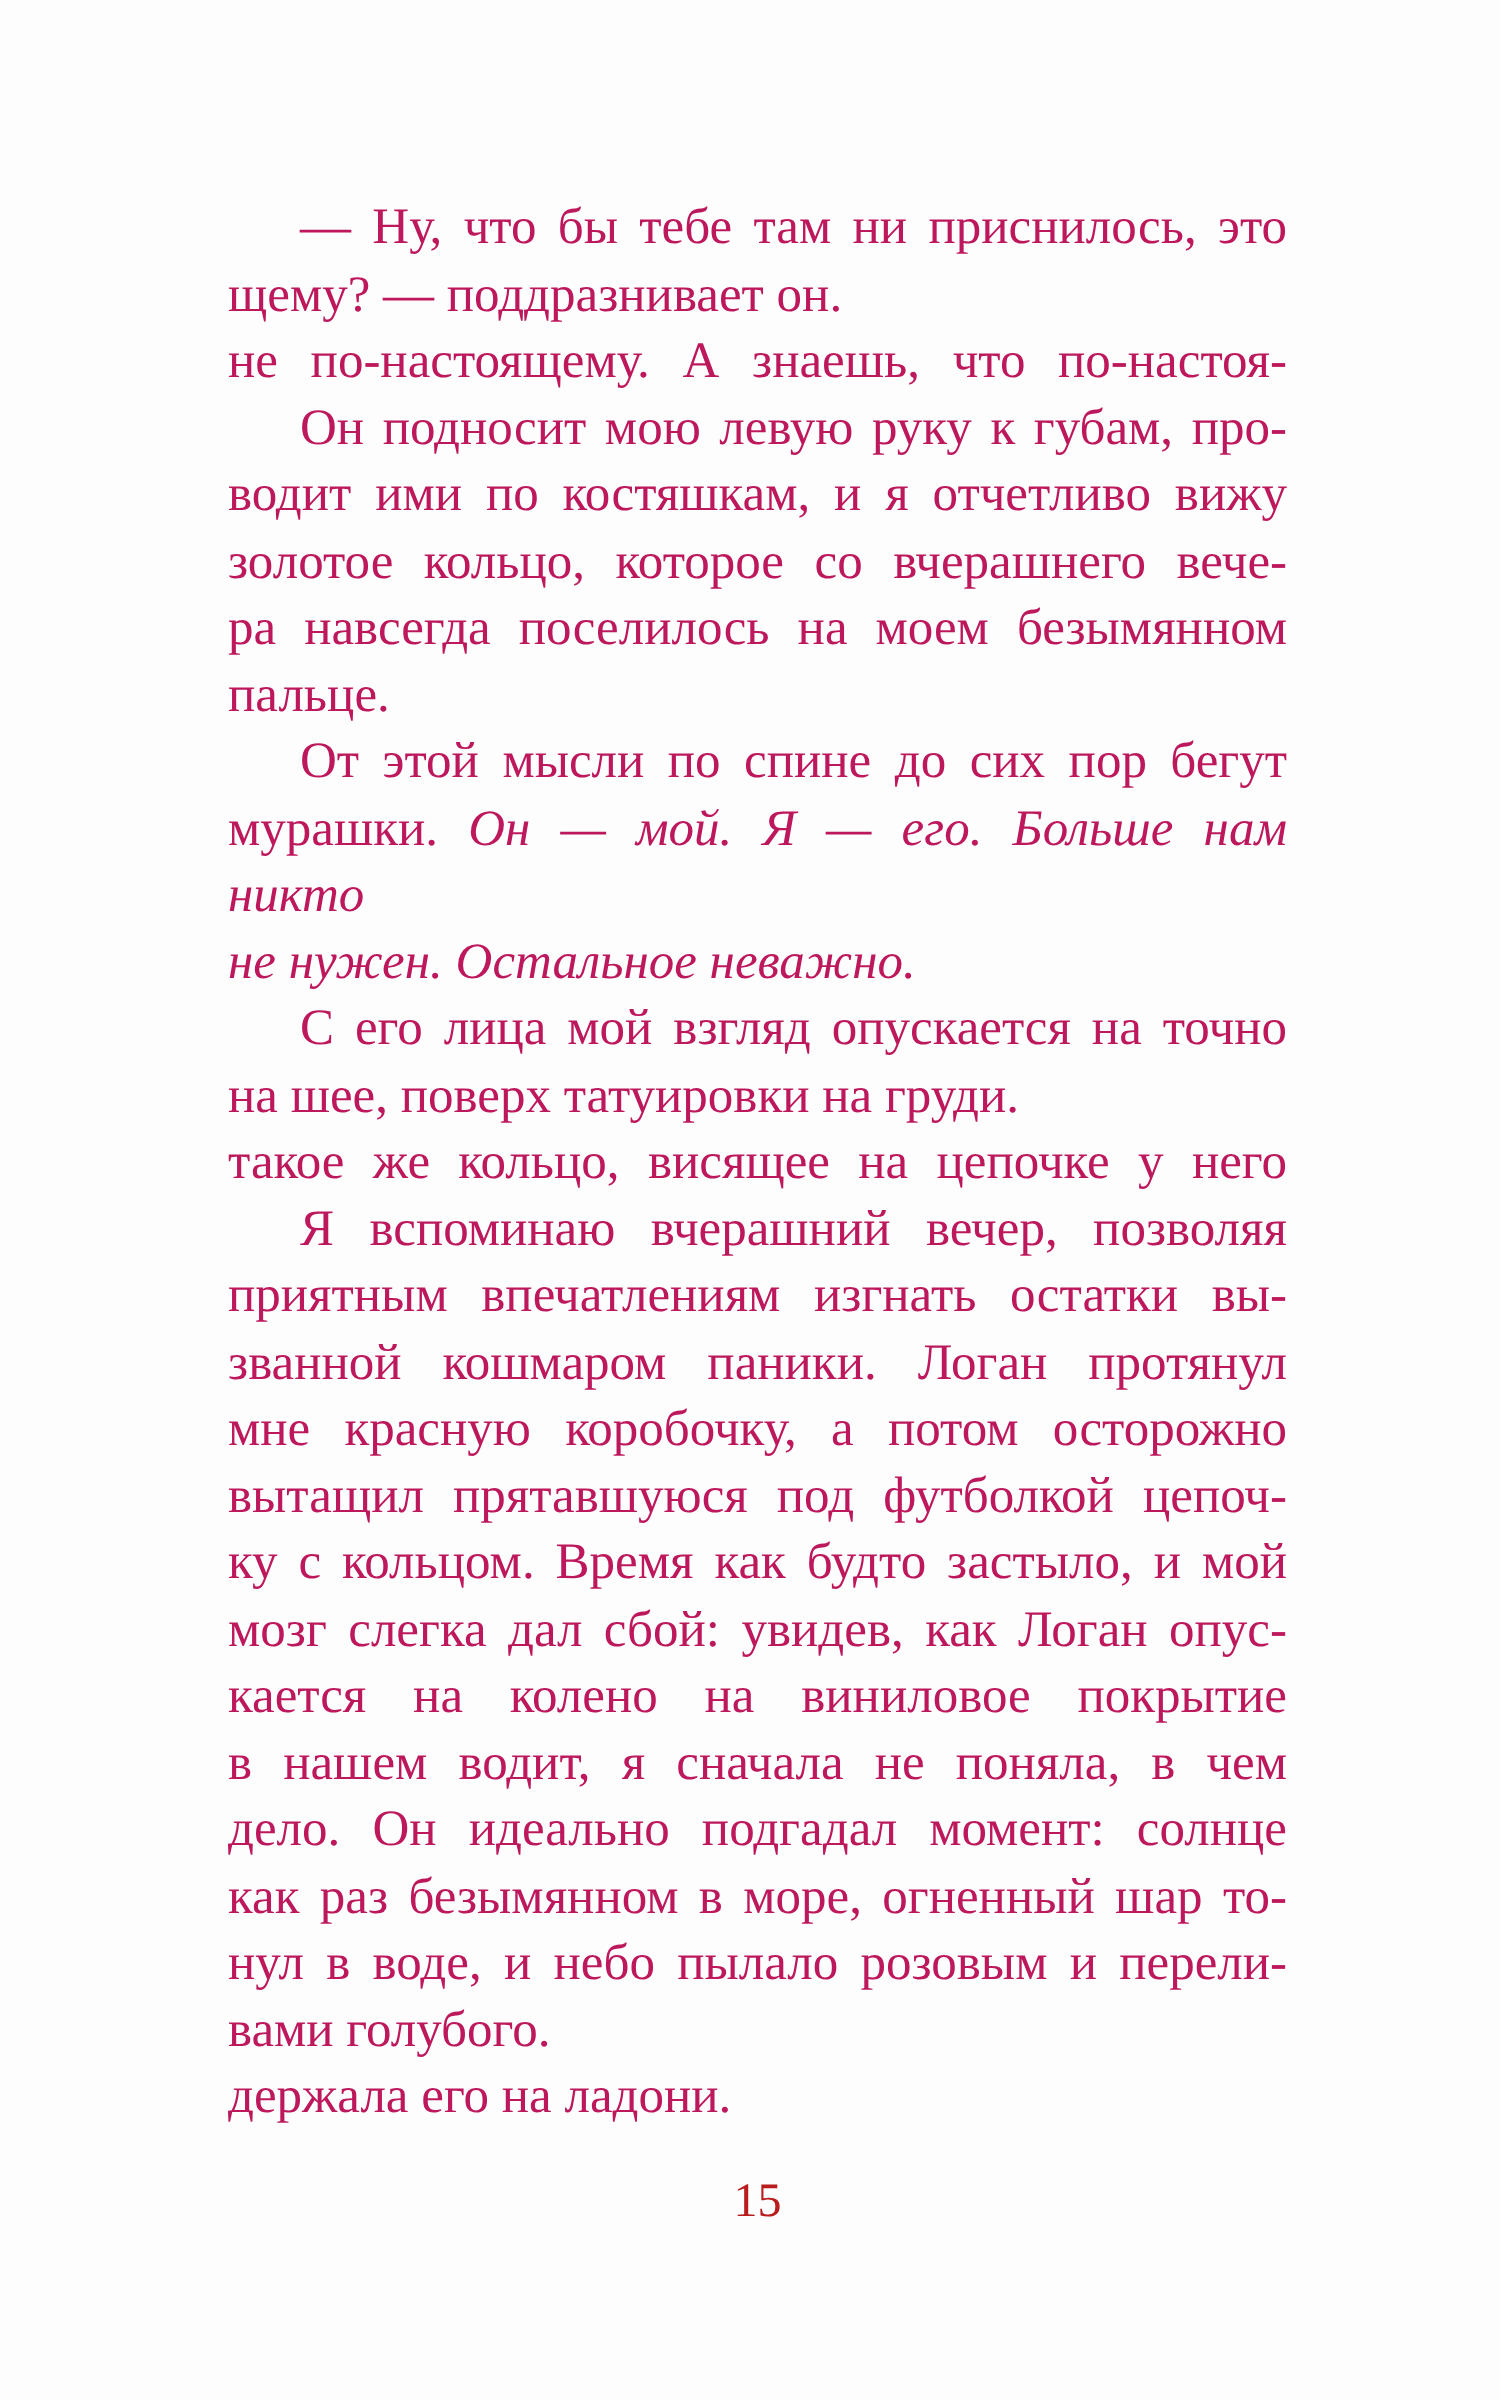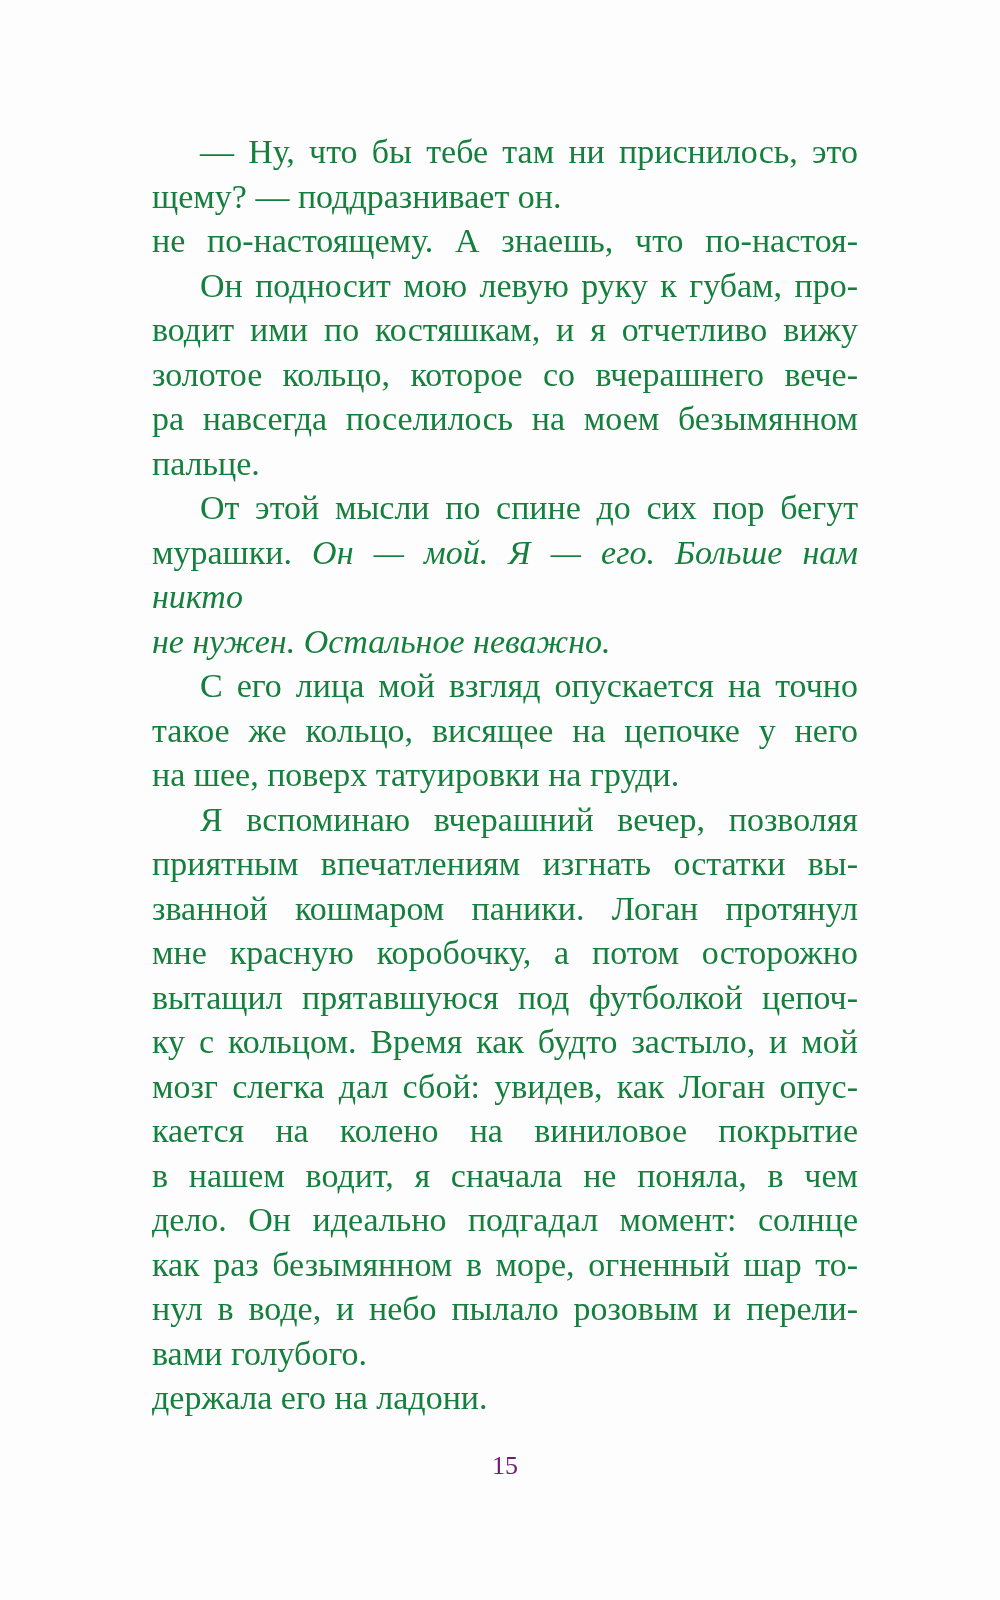--- a/index.html
+++ b/index.html
@@ -18,21 +18,21 @@
     position: absolute;
     inset: 0;
   }
   .textblock {
     position: absolute;
     left: 152px;
     top: 130px;
     width: 706px;
     font-size: 34px;
     line-height: 44.5px;
-    color: #15803d;
+    color: #be185d;
     letter-spacing: 0;
   }
   .line {
     text-align: justify;
     text-align-last: justify;
     white-space: normal;
   }
   .line.last {
     text-align-last: left;
   }
@@ -41,44 +41,44 @@
   }
   .italic {
     font-style: italic;
   }
   .pagenum {
     position: absolute;
     top: 1444px;
     left: 152px;
     width: 706px;
     text-align: center;
-    font-size: 26px;
+    font-size: 32px;
     line-height: 44.5px;
-    color: #701a75;
+    color: #b91c1c;
   }
 </style>
 </head>
 <body>
 
 <div class="page">
   <div class="textblock" id="textblock">
       <div class="line first"><span>— Ну, что бы тебе там ни приснилось, это</span></div>
       <div class="line last"><span>щему? — поддразнивает он.</span></div>
       <div class="line"><span>не по-настоящему. А знаешь, что по-настоя-</span></div>
       <div class="line first"><span>Он подносит мою левую руку к губам, про-</span></div>
       <div class="line"><span>водит ими по костяшкам, и я отчетливо вижу</span></div>
       <div class="line"><span>золотое кольцо, которое со вчерашнего вече-</span></div>
       <div class="line"><span>ра навсегда поселилось на моем безымянном</span></div>
       <div class="line last"><span>пальце.</span></div>
       <div class="line first"><span>От этой мысли по спине до сих пор бегут</span></div>
       <div class="line"><span>мурашки. </span><span class="italic">Он — мой. Я — его. Больше нам никто</span></div>
       <div class="line last"><span class="italic">не нужен. Остальное неважно.</span></div>
       <div class="line first"><span>С его лица мой взгляд опускается на точно</span></div>
+      <div class="line last"><span>на шее, поверх татуировки на груди.</span></div>
       <div class="line"><span>такое же кольцо, висящее на цепочке у него</span></div>
-      <div class="line last"><span>на шее, поверх татуировки на груди.</span></div>
       <div class="line first"><span>Я вспоминаю вчерашний вечер, позволяя</span></div>
       <div class="line"><span>приятным впечатлениям изгнать остатки вы-</span></div>
       <div class="line"><span>званной кошмаром паники. Логан протянул</span></div>
       <div class="line"><span>мне красную коробочку, а потом осторожно</span></div>
       <div class="line"><span>вытащил прятавшуюся под футболкой цепоч-</span></div>
       <div class="line"><span>ку с кольцом. Время как будто застыло, и мой</span></div>
       <div class="line"><span>мозг слегка дал сбой: увидев, как Логан опус-</span></div>
       <div class="line"><span>кается на колено на виниловое покрытие</span></div>
       <div class="line"><span>в нашем водит, я сначала не поняла, в чем</span></div>
       <div class="line"><span>дело. Он идеально подгадал момент: солнце</span></div>

